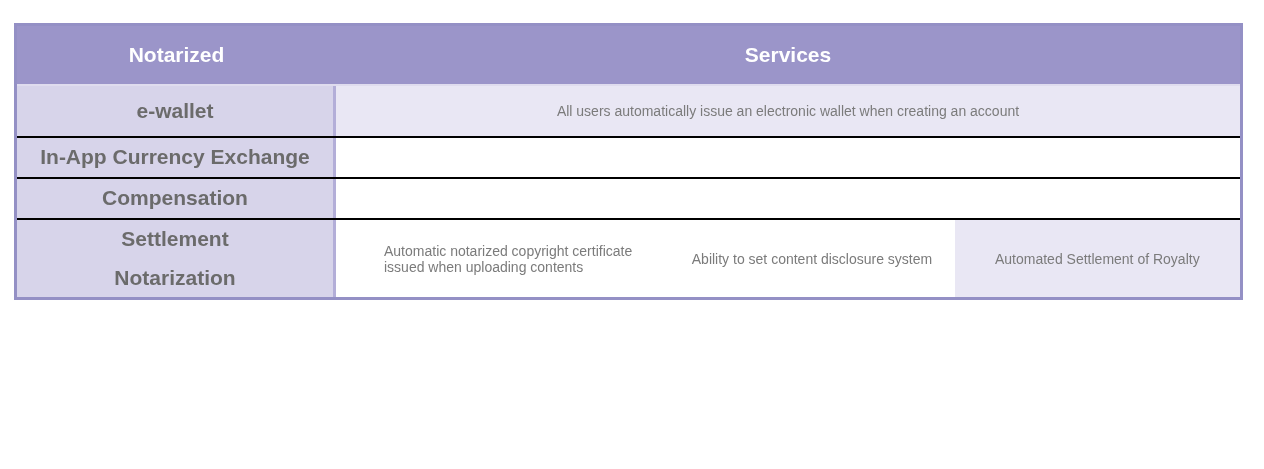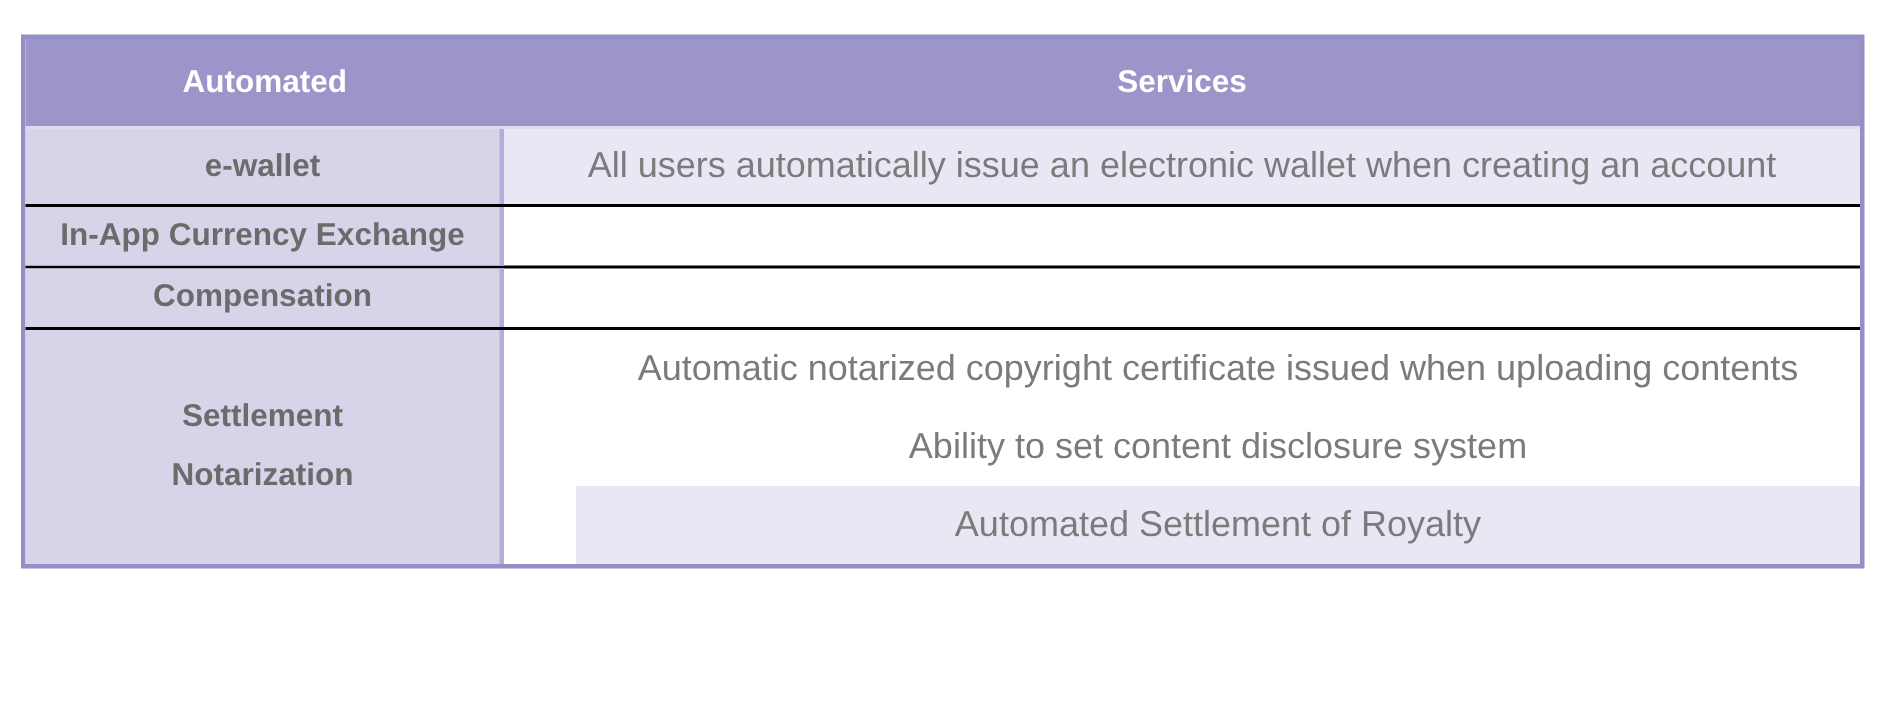--- a/index.html
+++ b/index.html
@@ -63,41 +63,41 @@
     white-space: pre-line;
     line-height: 1.85;
   }
   .sv {
     flex: 1;
     display: flex;
     align-items: center;
     justify-content: center;
     text-align: left;
     color: #7b7b7b;
-    font-size: 24px;
+    font-size: 14px;
     min-height: 50px;
   }
   .sv.lav { background: #e9e7f4; }
   .sv.white { background: #ffffff; }
   .svgroup {
     flex: 1;
     display: flex;
-    flex-direction: column;
+    flex-direction: row;
     margin-left: 48px;
   }
   .svgroup .sv { min-height: 52px; }
 </style>
 </head>
 <body>
 
 <div class="stage">
   <div class="tbl">
 
     <div class="thead">
-      <div class="th col-fn">Automated</div>
+      <div class="th col-fn">Notarized</div>
       <div class="th col-sv">Services</div>
     </div>
 
     <div class="trow bordered">
       <div class="fn">e-wallet</div>
       <div class="sv lav">All users automatically issue an electronic wallet when creating an account</div>
     </div>
 
     <div class="trow bordered">
       <div class="fn">In-App Currency Exchange</div>

